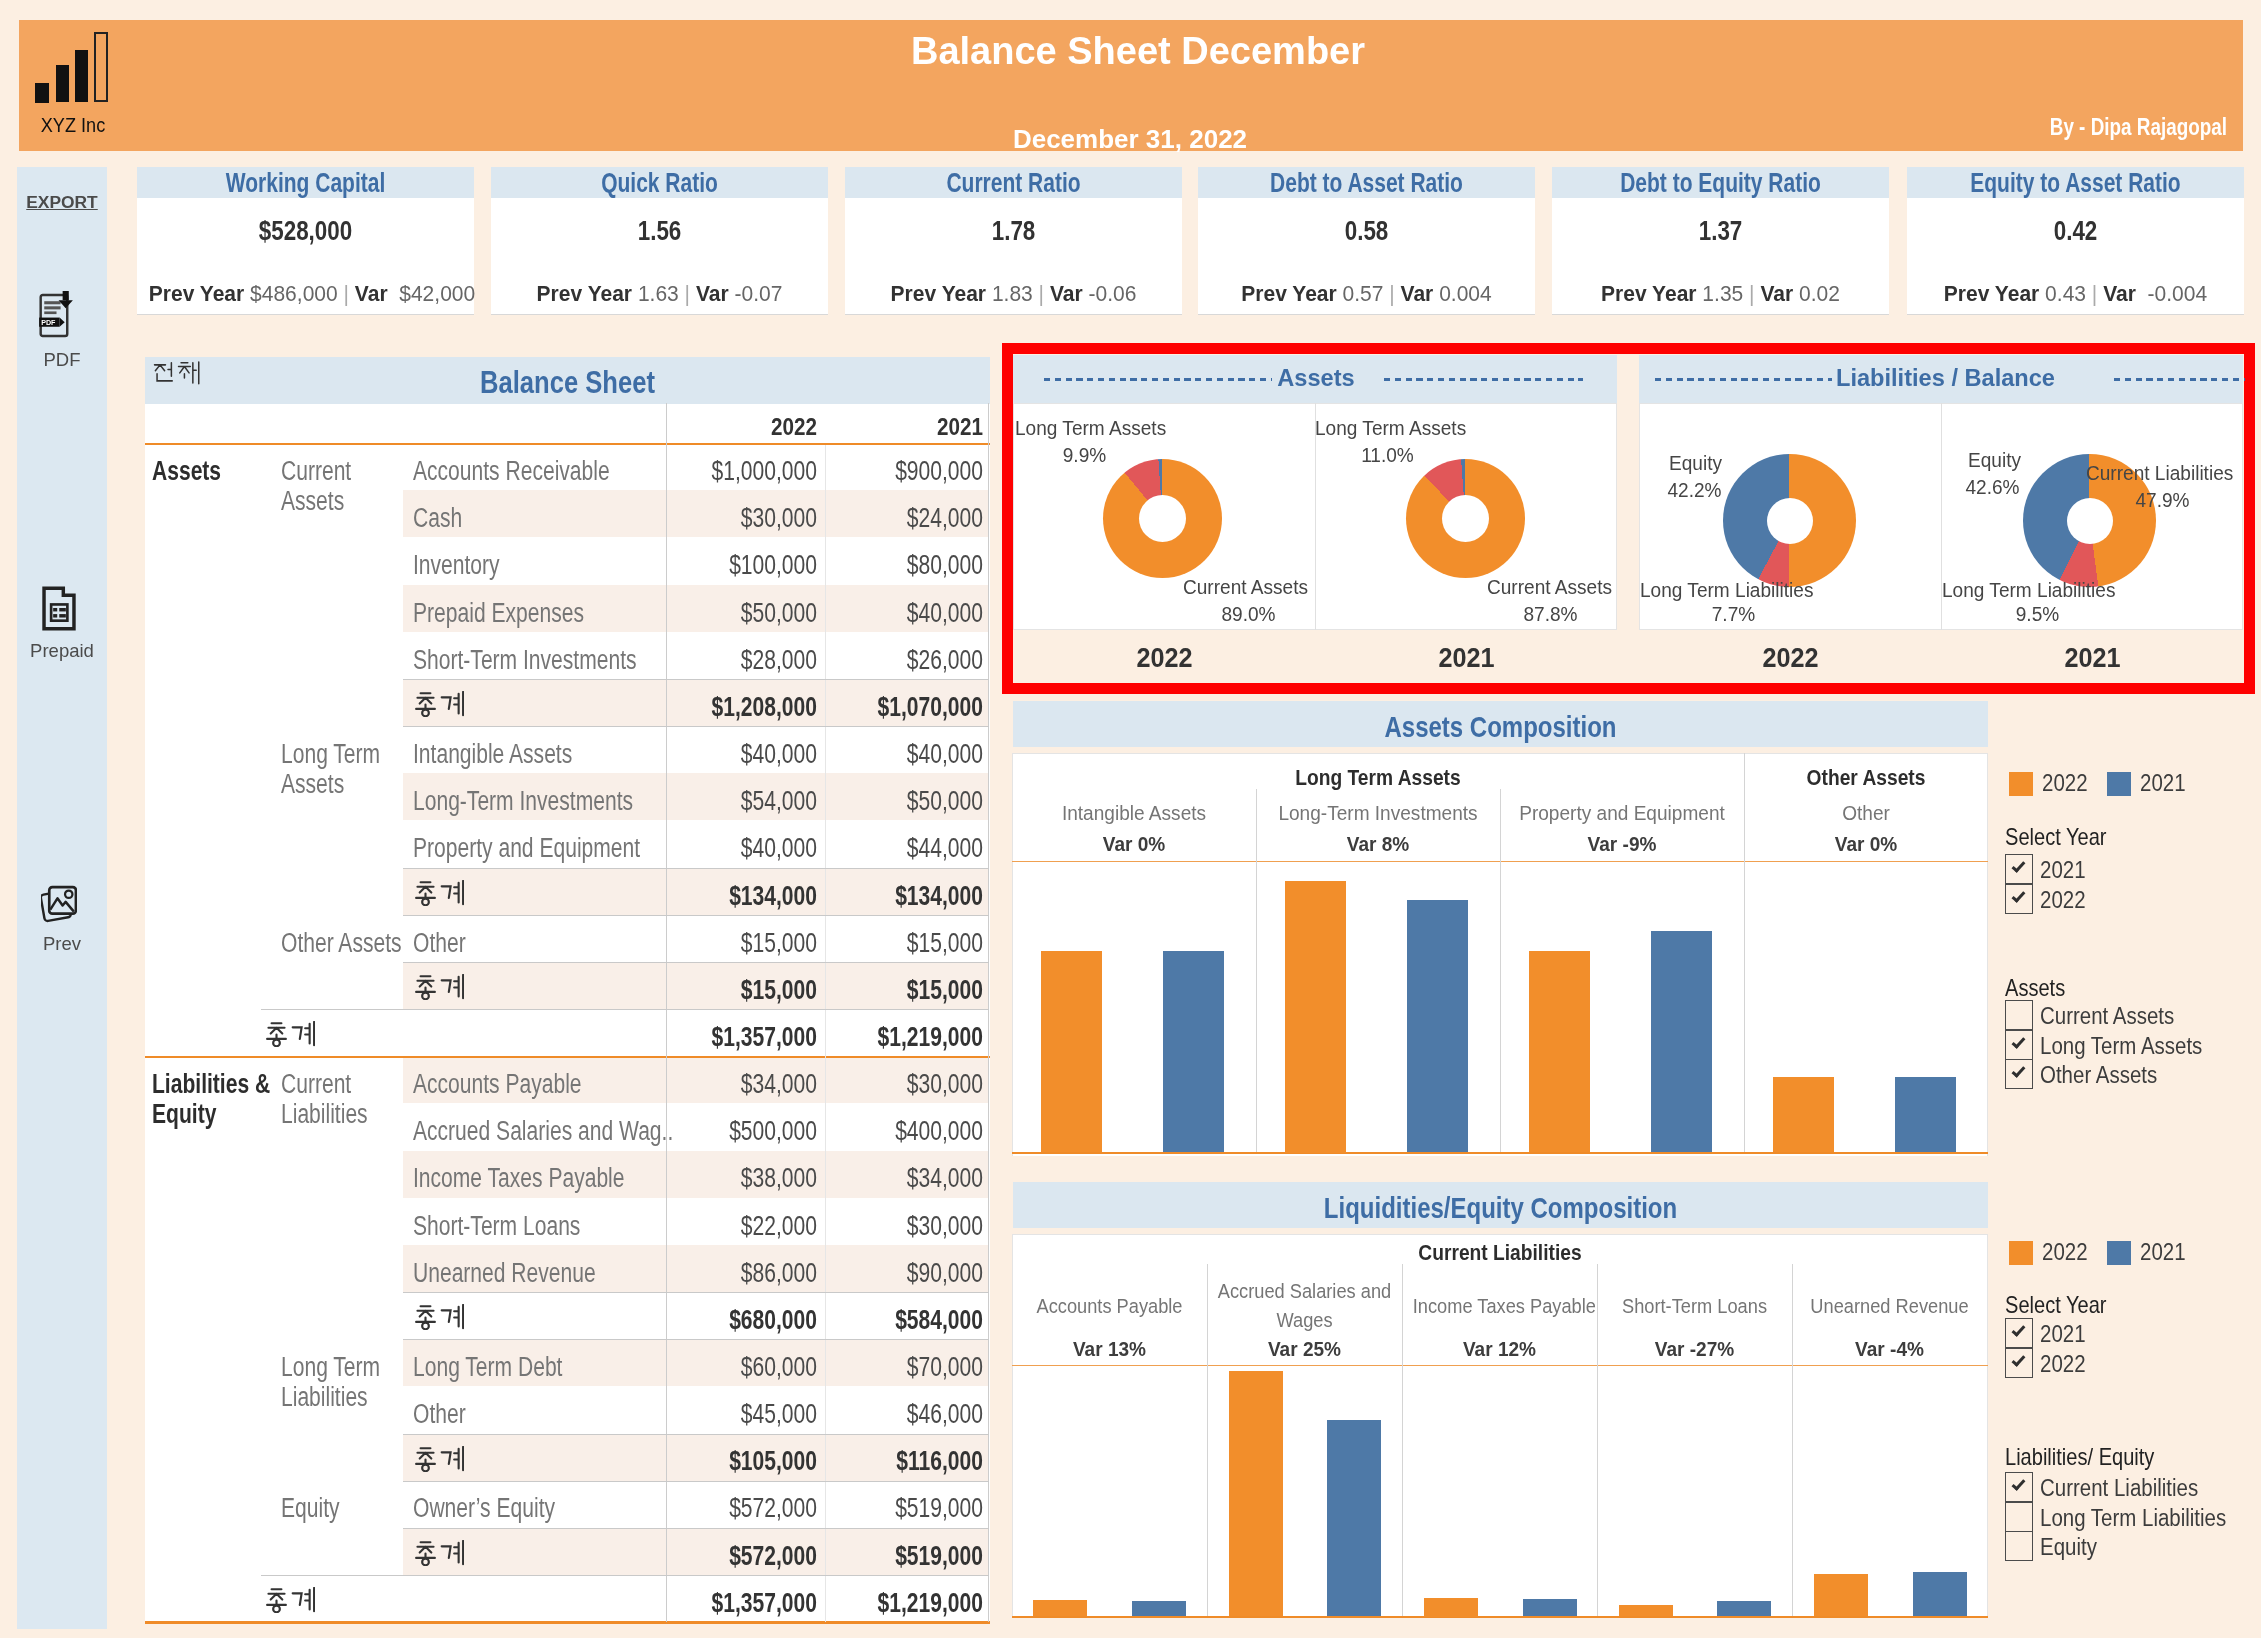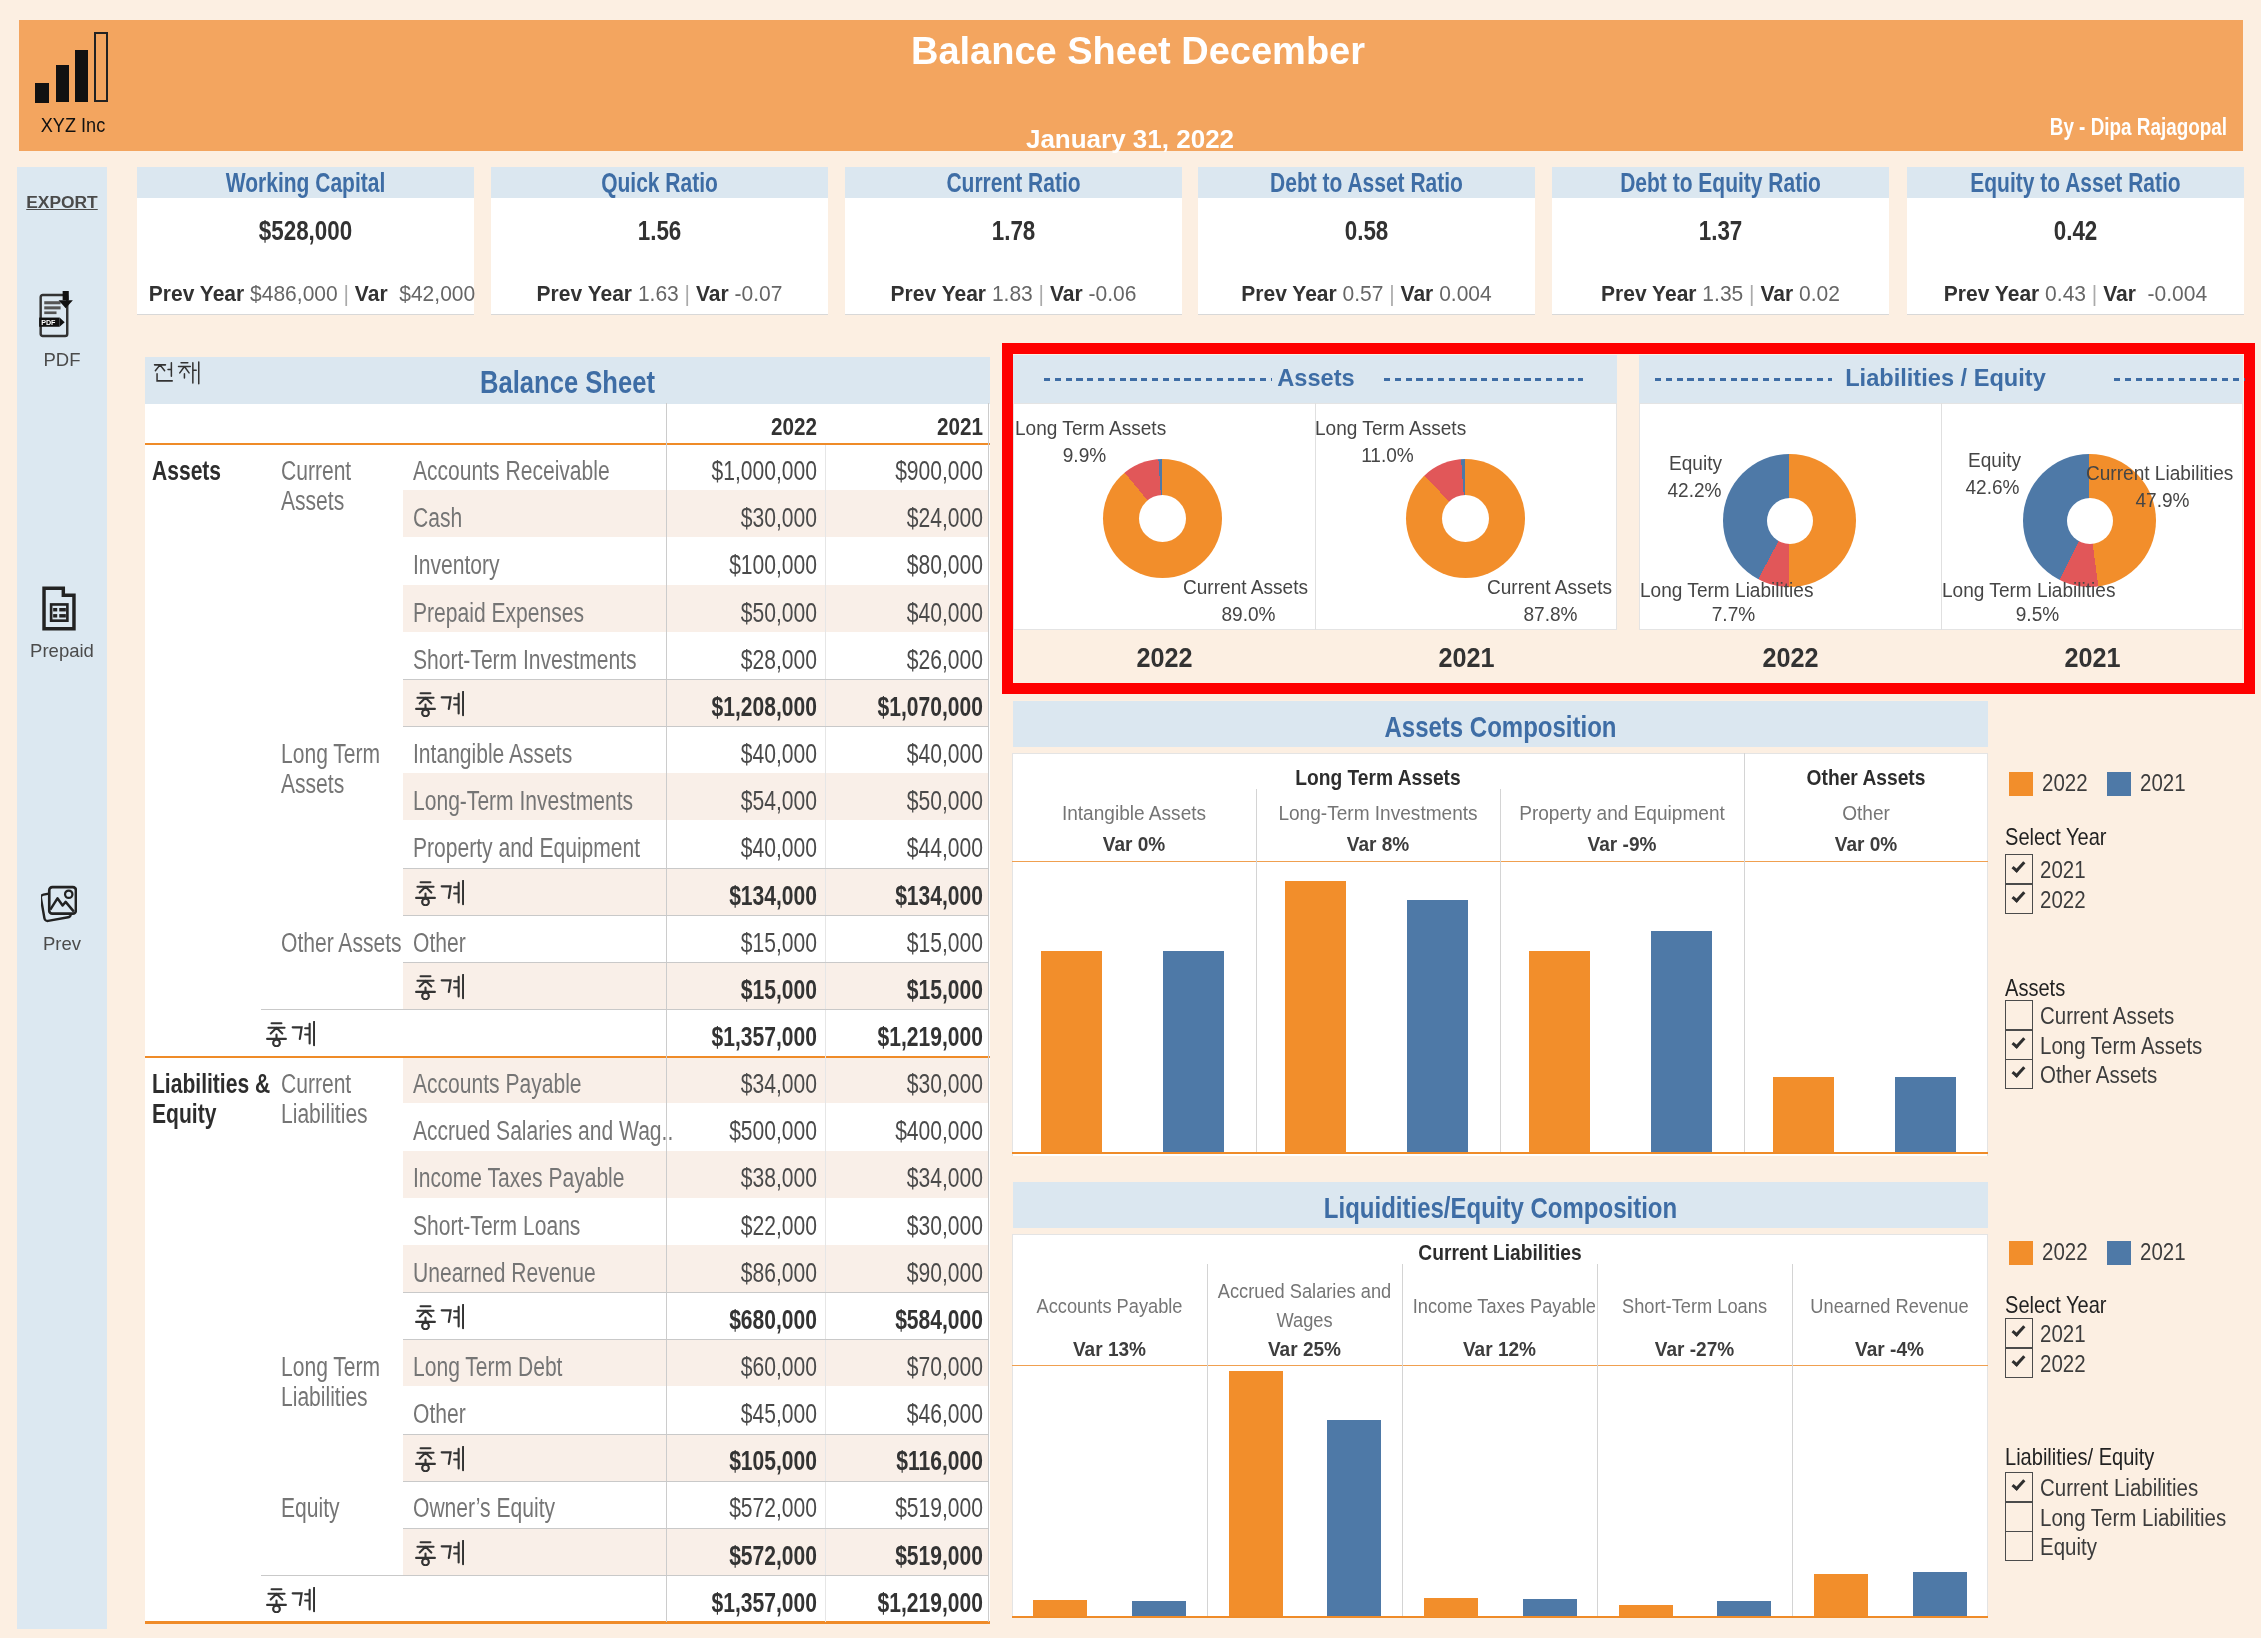--- a/index.html
+++ b/index.html
@@ -42,21 +42,21 @@
 svg.kr { position:absolute; }
 </style></head><body>
 
 <div class="abs" style="left:19px;top:19.5px;width:2224px;height:131px;background:#f3a55f;"></div>
 <div class="abs" style="left:35px;top:83px;width:14px;height:19.5px;background:#111;"></div>
 <div class="abs" style="left:56px;top:65px;width:13px;height:37px;background:#111;"></div>
 <div class="abs" style="left:75px;top:50px;width:13px;height:52px;background:#111;"></div>
 <div class="abs" style="left:94px;top:32px;width:14.4px;height:70px;border:2.1px solid #222;"></div>
 <div class="abs oc s93" style="left:19px;top:114px;width:108px;text-align:center;font-size:19.5px;color:#111;">XYZ Inc</div>
 <div class="abs b ctr" style="left:615px;top:30px;width:1046px;font-size:38px;color:#fff;">Balance Sheet December</div>
-<div class="abs b ctr" style="left:871px;top:124px;width:518px;font-size:26px;color:#fff;">January 31, 2022</div>
+<div class="abs b ctr" style="left:871px;top:124px;width:518px;font-size:26px;color:#fff;">December 31, 2022</div>
 <div class="abs b rgt or s80" style="left:1794px;top:114px;width:433px;font-size:23.6px;color:#fff;">By - Dipa Rajagopal</div>
 <div class="abs" style="left:17px;top:167px;width:90px;height:1462px;background:#dce8f1;"></div>
 <div class="abs b ctr" style="left:17px;top:192px;width:90px;font-size:17.4px;color:#4b4b4b;text-decoration:underline;">EXPORT</div>
 <svg class="abs" style="left:39px;top:291px;" width="34" height="47" viewBox="0 0 33 46">
 <rect x="1.5" y="4" width="26" height="40" rx="2" fill="none" stroke="#333" stroke-width="2.4"></rect>
 <rect x="5" y="10" width="16" height="3" fill="#555"></rect>
     <rect x="5" y="15" width="16" height="3" fill="#555"></rect>
 <rect x="5" y="20" width="12" height="2.6" fill="#555"></rect>
 <rect x="0" y="26" width="20" height="9" fill="#111"></rect>
 <path d="M20 26 L25 30.5 L20 35 Z" fill="#111"></path>
@@ -286,21 +286,21 @@
 <div class="hline" style="left:261px;top:1009px;width:728px;"></div>
 <div class="hline" style="left:261px;top:1575px;width:728px;"></div>
 <div class="abs" style="left:1002px;top:343px;width:1253px;height:351px;border:11.3px solid #fe0000;"></div>
 <div class="abs strip" style="left:1013px;top:355px;width:604px;height:48px;"></div>
 <div class="abs b ctr blue" style="left:1275px;top:365px;width:82px;font-size:23.6px;">Assets</div>
 <div class="dash" style="left:1044px;top:378px;width:228px;"></div>
 <div class="dash" style="left:1384px;top:378px;width:199px;"></div>
 <div class="abs" style="left:1013px;top:403px;width:604px;height:227px;background:#fff;border:1px solid #e4e4e4;"></div>
 <div class="vline" style="left:1315px;top:403px;height:227px;background:#e0e0e0;"></div>
 <div class="abs strip" style="left:1639px;top:355px;width:604px;height:48px;"></div>
-<div class="abs b ctr blue" style="left:1825px;top:365px;width:241px;font-size:23.6px;">Liabilities / Equity</div>
+<div class="abs b ctr blue" style="left:1825px;top:365px;width:241px;font-size:23.6px;">Liabilities / Balance</div>
 <div class="dash" style="left:1655px;top:378px;width:177px;"></div>
 <div class="dash" style="left:2114px;top:378px;width:131px;"></div>
 <div class="abs" style="left:1639px;top:403px;width:604px;height:227px;background:#fff;border:1px solid #e4e4e4;"></div>
 <div class="vline" style="left:1941px;top:403px;height:227px;background:#e0e0e0;"></div>
 <div class="donut dA" style="left:1103px;top:459px;background:conic-gradient(#f28e2b 0deg 320.4deg,#e15759 320.4deg 356deg,#4e79a7 356deg 360deg);"></div>
 <div class="donut dA" style="left:1406px;top:459px;background:conic-gradient(#f28e2b 0deg 316.1deg,#e15759 316.1deg 355.7deg,#4e79a7 355.7deg 360deg);"></div>
 <div class="donut dL" style="left:1723px;top:454px;background:conic-gradient(#f28e2b 0deg 180.4deg,#e15759 180.4deg 208.1deg,#4e79a7 208.1deg 360deg);"></div>
 <div class="donut dL" style="left:2023px;top:454px;background:conic-gradient(#f28e2b 0deg 172.4deg,#e15759 172.4deg 206.6deg,#4e79a7 206.6deg 360deg);"></div>
 <div class="abs dk ol s93" style="left:1015px;top:416px;font-size:20.5px;">Long Term Assets</div>
 <div class="abs dk ctr oc s93" style="left:1046px;top:443px;width:77px;font-size:20.5px;">9.9%</div>

